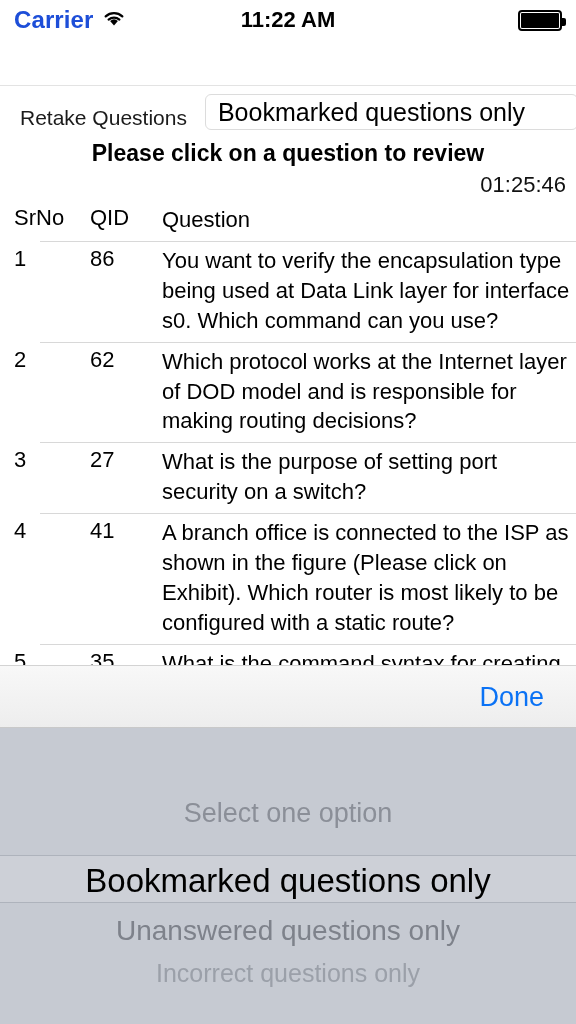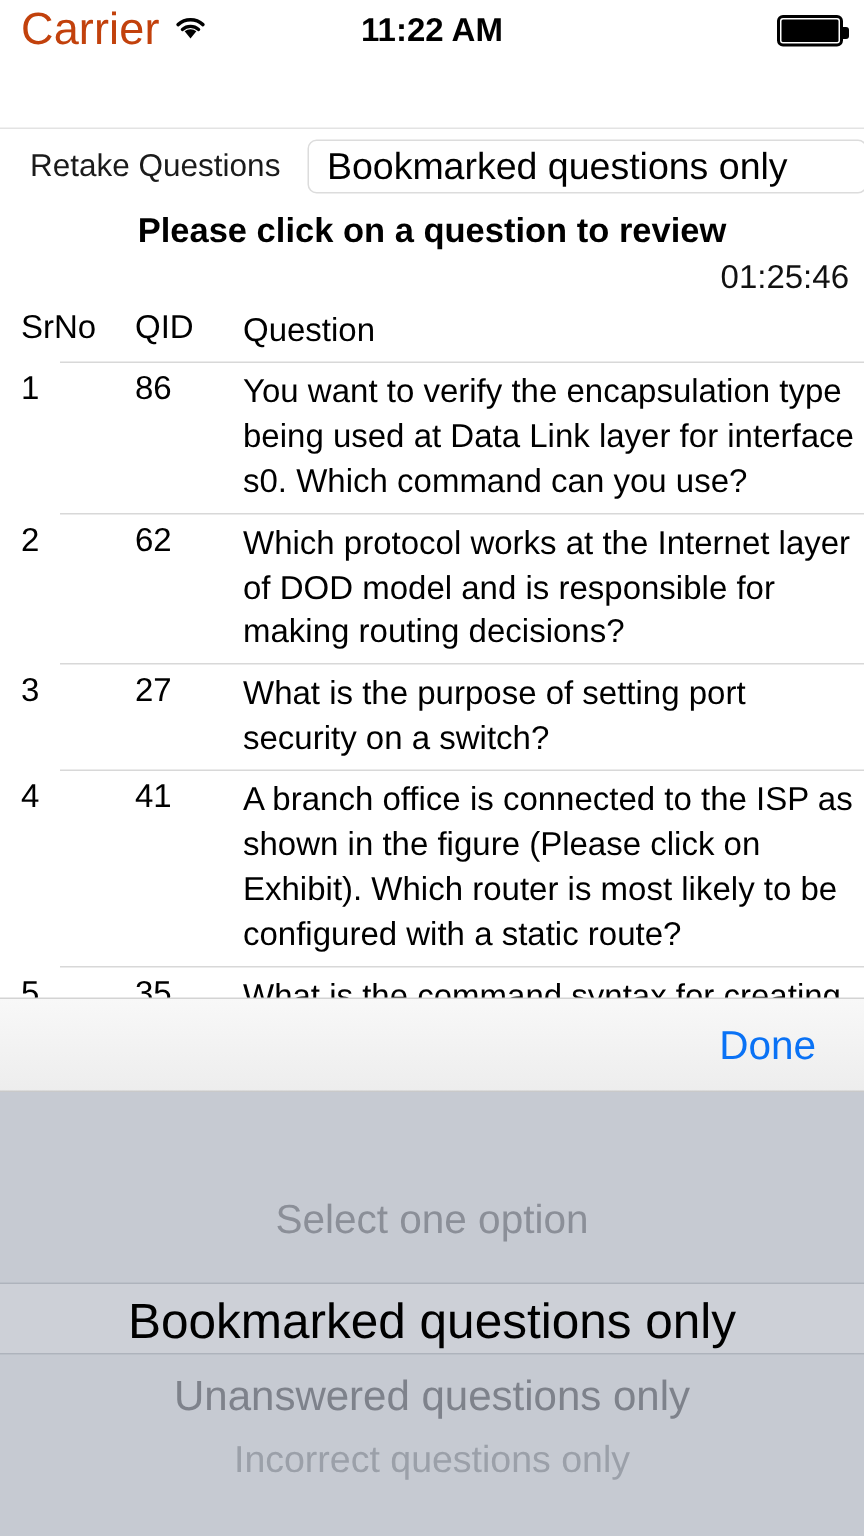--- a/index.html
+++ b/index.html
@@ -18,21 +18,21 @@
 
   
   #status-bar {
     position: absolute; top: 0; left: 0;
     width: 576px; height: 40px;
     display: flex; align-items: center;
     padding: 0 14px;
     background: #ffffff;
   }
   #status-left { display: flex; align-items: center; gap: 8px; }
-  #carrier-label { font-size: 30px; color: #c2410c; letter-spacing: .1px; }
+  #carrier-label { font-size: 24px; color: #1d4ed8; letter-spacing: .1px; font-weight: bold; }
   #status-center {
     position: absolute; left: 0; right: 0; top: 0;
     height: 40px; display: flex; align-items: center; justify-content: center;
     pointer-events: none;
   }
   #clock-label { font-size: 22px; font-weight: bold; color: #000; }
   #status-right {
     position: absolute; right: 14px; top: 0; height: 40px;
     display: flex; align-items: center;
   }
@@ -47,21 +47,21 @@
   .battery > i { position: absolute; left: 1px; top: 1px; bottom: 1px; right: 1px; background: #000; border-radius: 1px; display: block; }
 
   #header-divider {
     position: absolute; top: 85px; left: 0; width: 576px; height: 1px;
     background: #e3e3e3;
   }
 
   
   #retake-row {
     position: absolute; top: 92px; left: 0; width: 576px; height: 38px;
-    display: flex; align-items: center;
+    display: flex; align-items: flex-end;
   }
   #retake-label {
     font-size: 21px; color: #1b1b1b; padding-left: 20px; white-space: nowrap;
   }
   #retake-field {
     margin-left: 18px; flex: 1; margin-right: -2px;
     height: 36px;
     border: 1px solid #dcdcdc; border-radius: 6px;
     background: #fff;
     display: flex; align-items: center;

